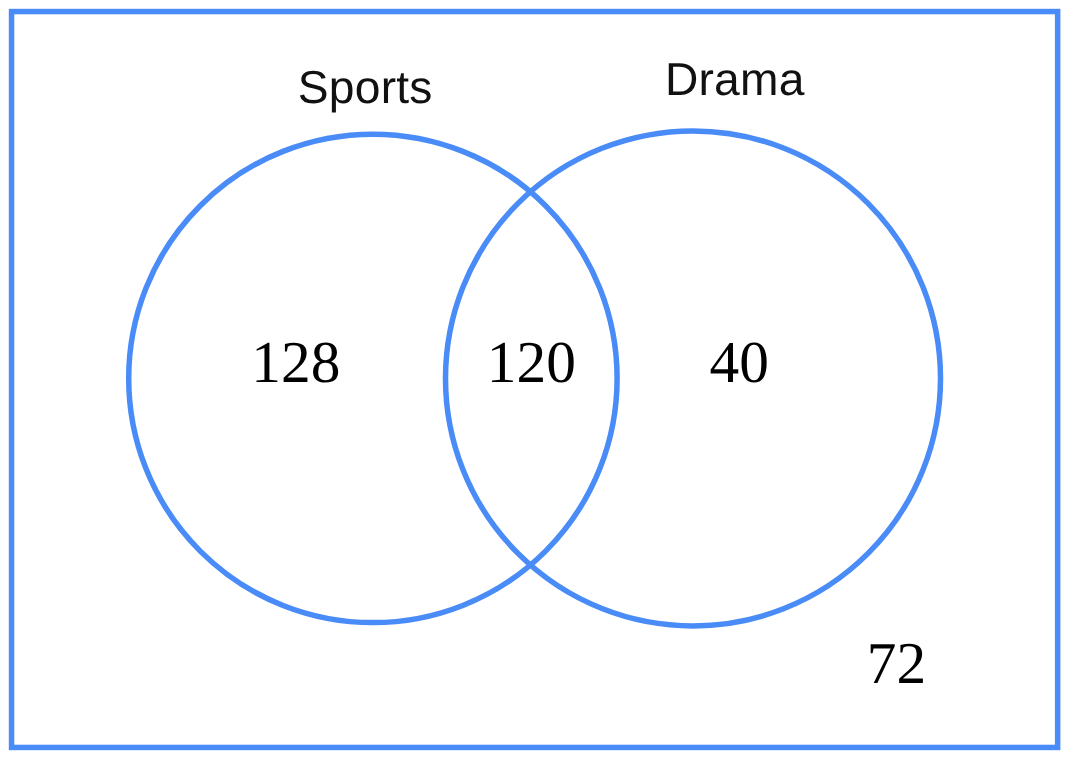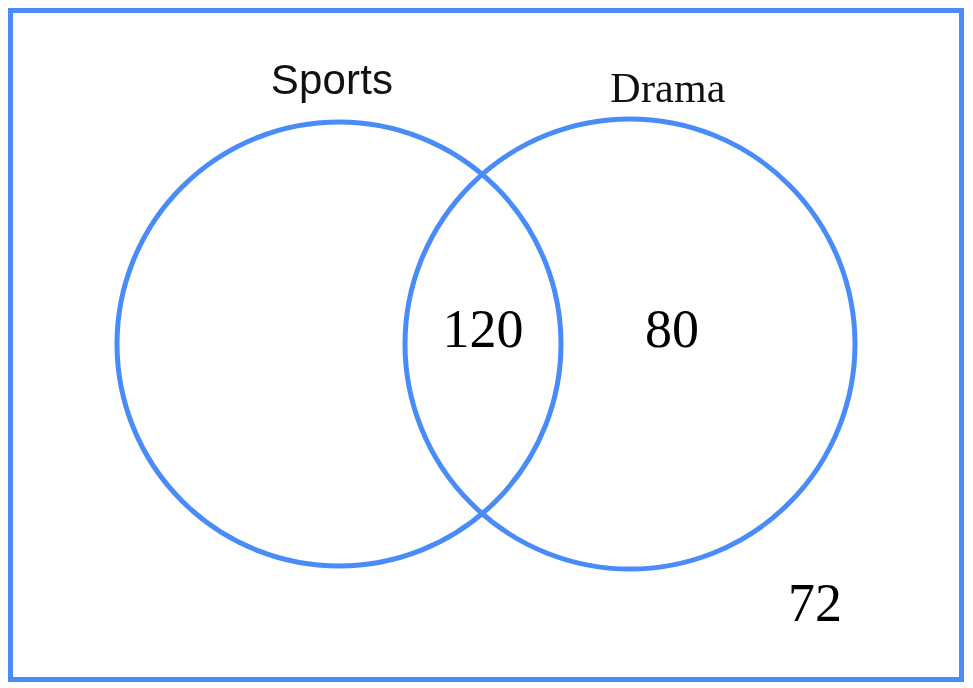--- a/index.html
+++ b/index.html
@@ -39,41 +39,42 @@
   .count-value {
     position: absolute;
     font-family: "Liberation Serif", serif;
     font-size: 54px;
     font-weight: 400;
     color: #000000;
     white-space: nowrap;
     transform: translate(-50%, -50%);
   }
   #label-sports { left: 332px; top: 80px; }
-  #label-drama  { left: 668px; top: 88px; font-family: Liberation Serif, serif; }
+  #label-drama  { left: 668px; top: 72px; }
   #count-sports-only    { left: 269px; top: 329px; }
   #count-both           { left: 483px; top: 329px; }
   #count-drama-only     { left: 672px; top: 329px; }
   #count-neither        { left: 815px; top: 584px; }
 </style>
 </head>
 <body>
 
 <div id="venn-stage" style="background: rgb(255, 255, 255);">
 
   <svg id="venn-svg" viewBox="0 0 973 688">
     <rect x="10.5" y="10.5" width="951" height="669" fill="none" stroke="#4A8CF7" stroke-width="5"></rect>
     <circle cx="339" cy="344" r="222" fill="none" stroke="#4A8CF7" stroke-width="5"></circle>
     <circle cx="630" cy="344" r="225" fill="none" stroke="#4A8CF7" stroke-width="5"></circle>
   </svg>
 
   <div class="set-label" id="label-sports">Sports</div>
 
   <div class="set-label" id="label-drama">Drama</div>
 
+  <div class="count-value" id="count-sports-only" style="color: rgb(0, 0, 0);">128</div>
 
   <div class="count-value" id="count-both" style="color: rgb(0, 0, 0); text-align: right;">120</div>
 
-  <div class="count-value" id="count-drama-only" style="color: rgb(0, 0, 0);">80</div>
+  <div class="count-value" id="count-drama-only" style="color: rgb(0, 0, 0);">40</div>
 
   <div class="count-value" id="count-neither" style="color: rgb(0, 0, 0); margin-top: 19px;">72</div>
 
 </div>
 
 </body></html>

